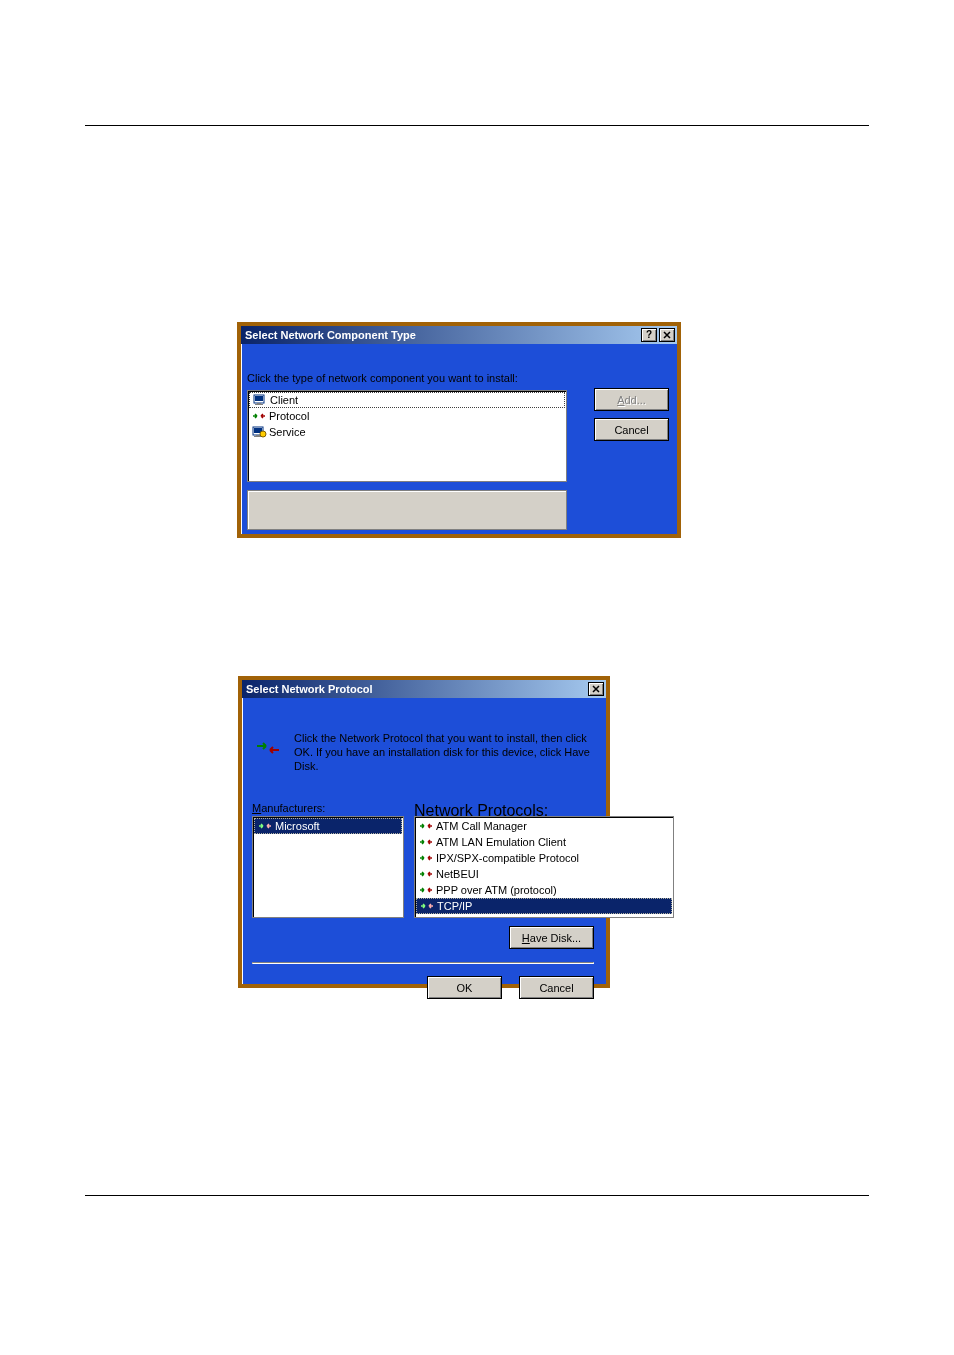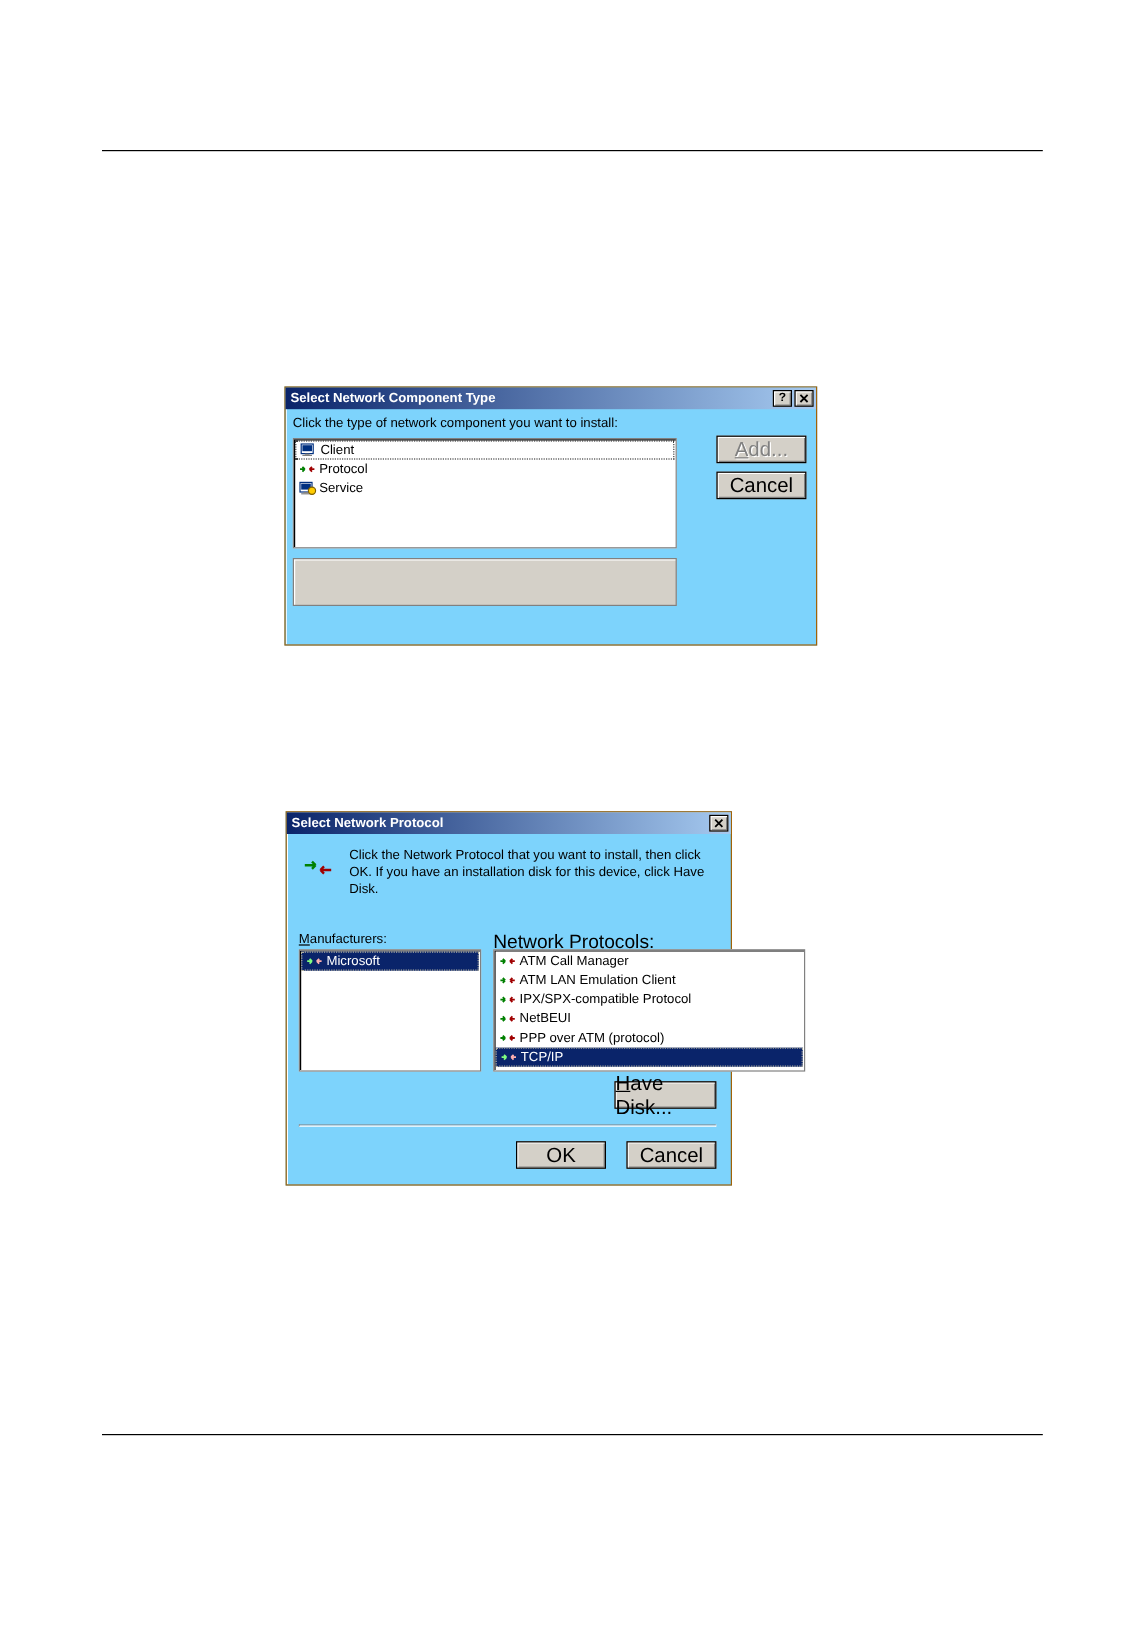--- a/index.html
+++ b/index.html
@@ -16,22 +16,22 @@
     right: 85px;
     border: none;
     border-top: 1px solid #000;
   }
   .hr-top { top: 125px; }
   .hr-bottom { top: 1195px; }
 
   
   .dialog {
     position: absolute;
-    background: #7dd3fc;
-    border: 1px solid #a16207;
+    background: #1d4ed8;
+    border: 4px solid #a16207;
     box-shadow: inset 1px 1px 0 #fff;
   }
   .dlg1 { left: 237px; top: 322px; width: 444px; height: 216px; }
   .titlebar {
     height: 18px;
     background: linear-gradient(to right, #0a246a 0%, #a6caf0 100%);
     display: flex;
     align-items: center;
     padding: 0 2px;
   }
@@ -49,21 +49,21 @@
     border: 1px solid #000;
     box-shadow: inset 1px 1px 0 #fff, inset -1px -1px 0 #808080;
     margin-left: 2px;
     display: flex;
     align-items: center;
     justify-content: center;
     font-size: 10px;
     font-weight: bold;
     line-height: 1;
   }
-  .dlg-body { padding: 0 12px; font-size: 11px; color: #000; }
+  .dlg-body { padding: 0 12px; font-size: 11px; color: #000; margin-top: 22px; }
   .dlg1-content { position: relative; height: 180px; }
   .dlg1-prompt { position: absolute; top: 6px; left: 6px; }
   .listbox {
     position: absolute;
     background: #fff;
     border: 1px solid #808080;
     box-shadow: inset 1px 1px 0 #000;
   }
   .dlg1-list { top: 24px; left: 6px; width: 320px; height: 92px; padding: 1px; overflow:hidden;}
   .list-item {
@@ -86,21 +86,21 @@
     flex-shrink: 0;
   }
   .mini-icon svg { display:block; }
   .btn {
     position: absolute;
     width: 75px;
     height: 23px;
     background: #d4d0c8;
     border: 1px solid #000;
     box-shadow: inset 1px 1px 0 #fff, inset -1px -1px 0 #808080;
-    font-size: 17px;
+    font-size: 11px;
     display: flex;
     align-items: center;
     justify-content: center;
     cursor: default;
   }
   .btn.disabled { color: #808080; text-shadow: 1px 1px 0 #fff; }
   .dlg1-add { top: 22px; right: 8px; }
   .dlg1-cancel { top: 52px; right: 8px; }
   .dlg1-desc {
     position: absolute;

